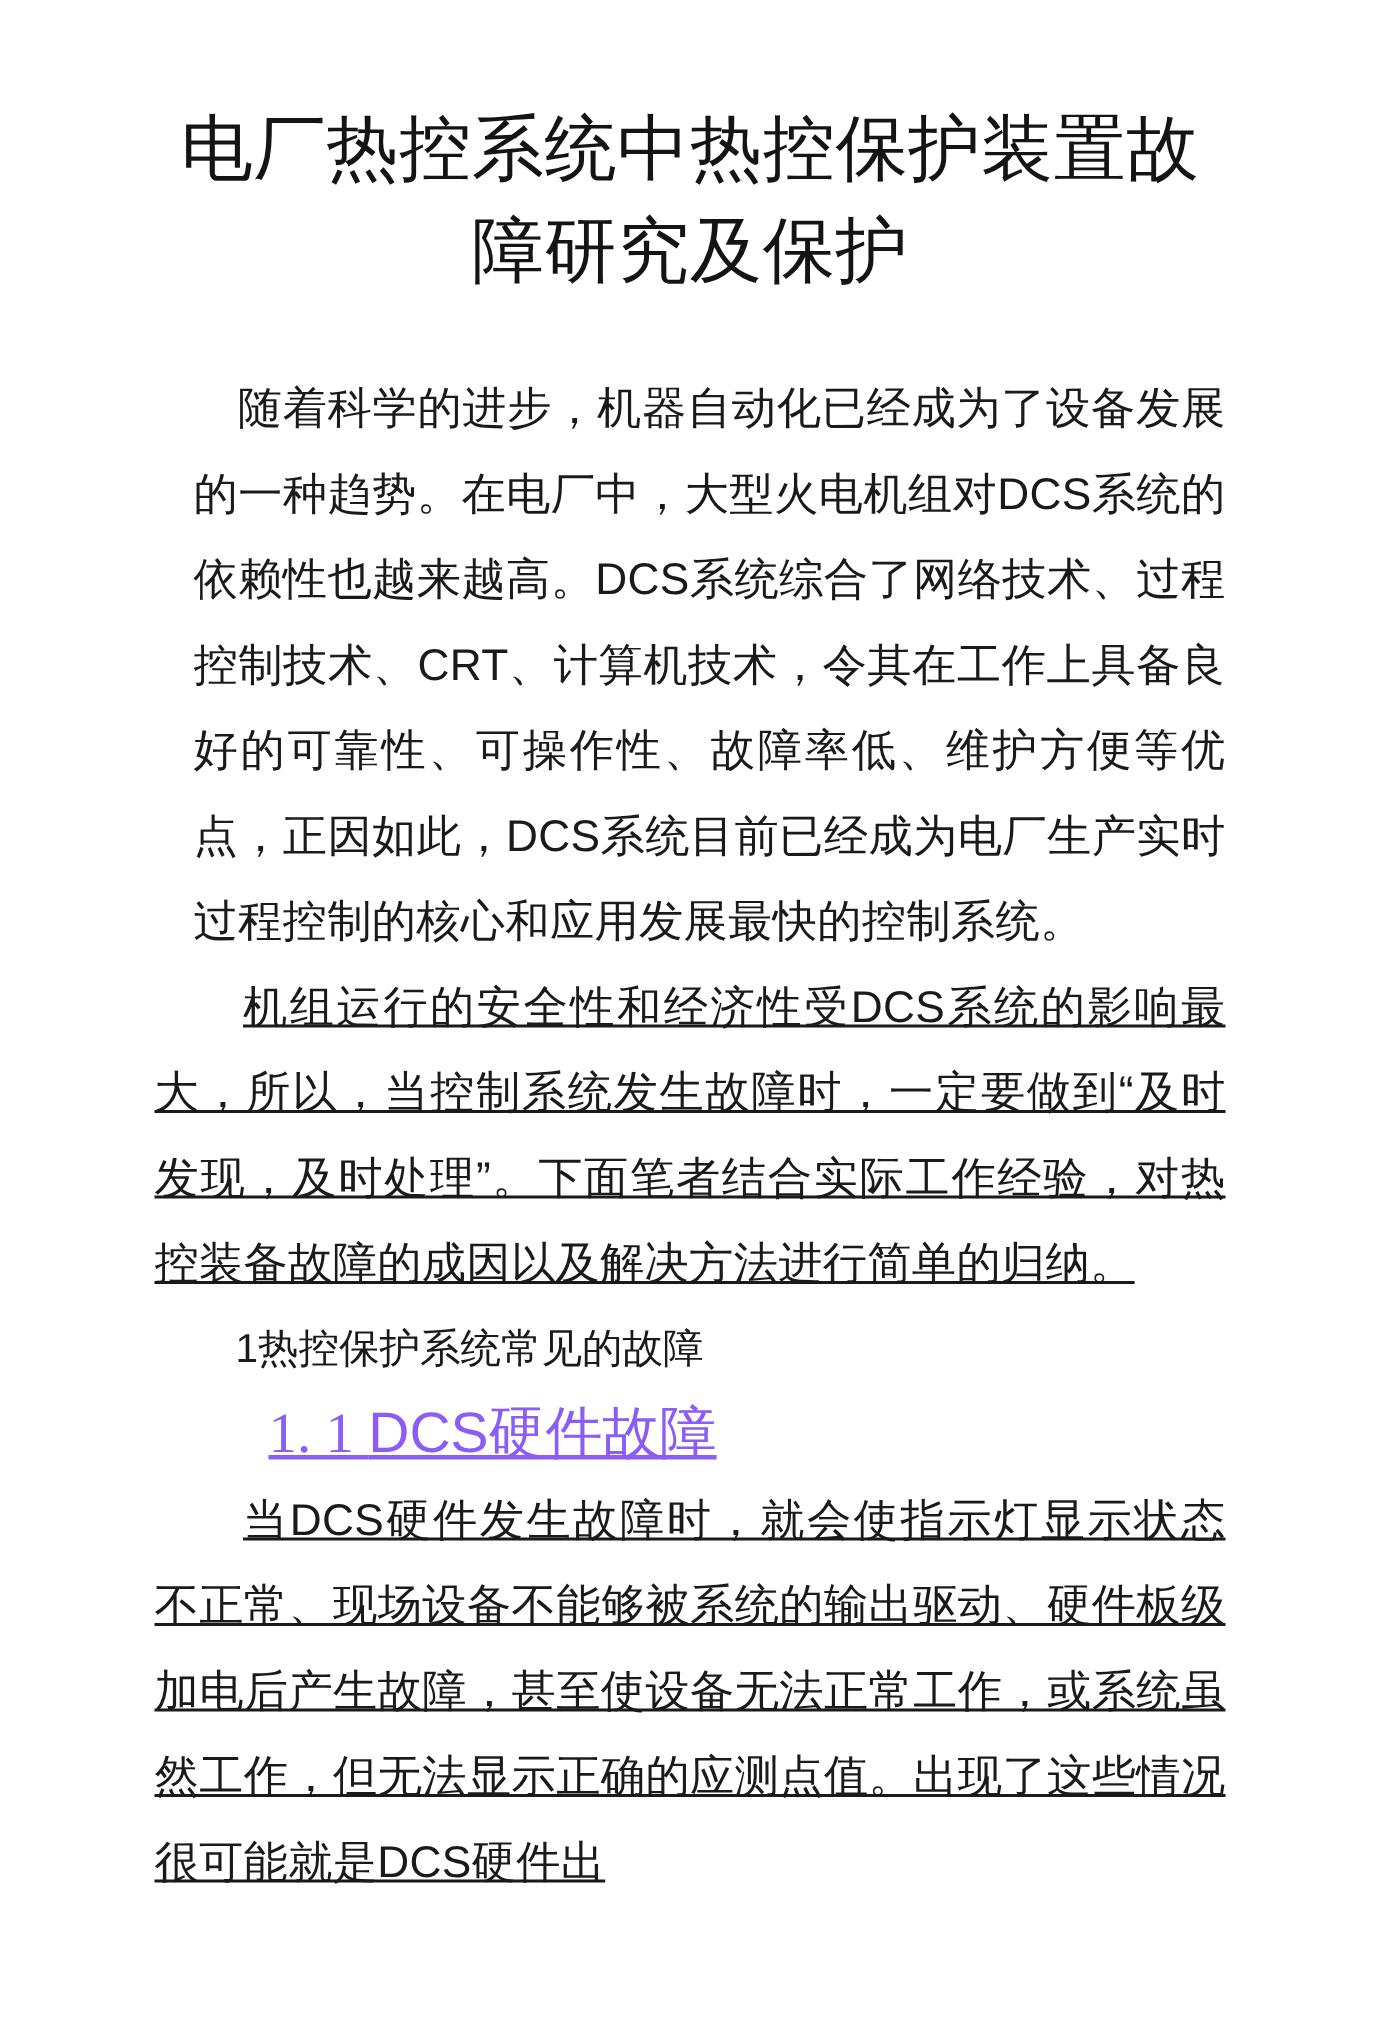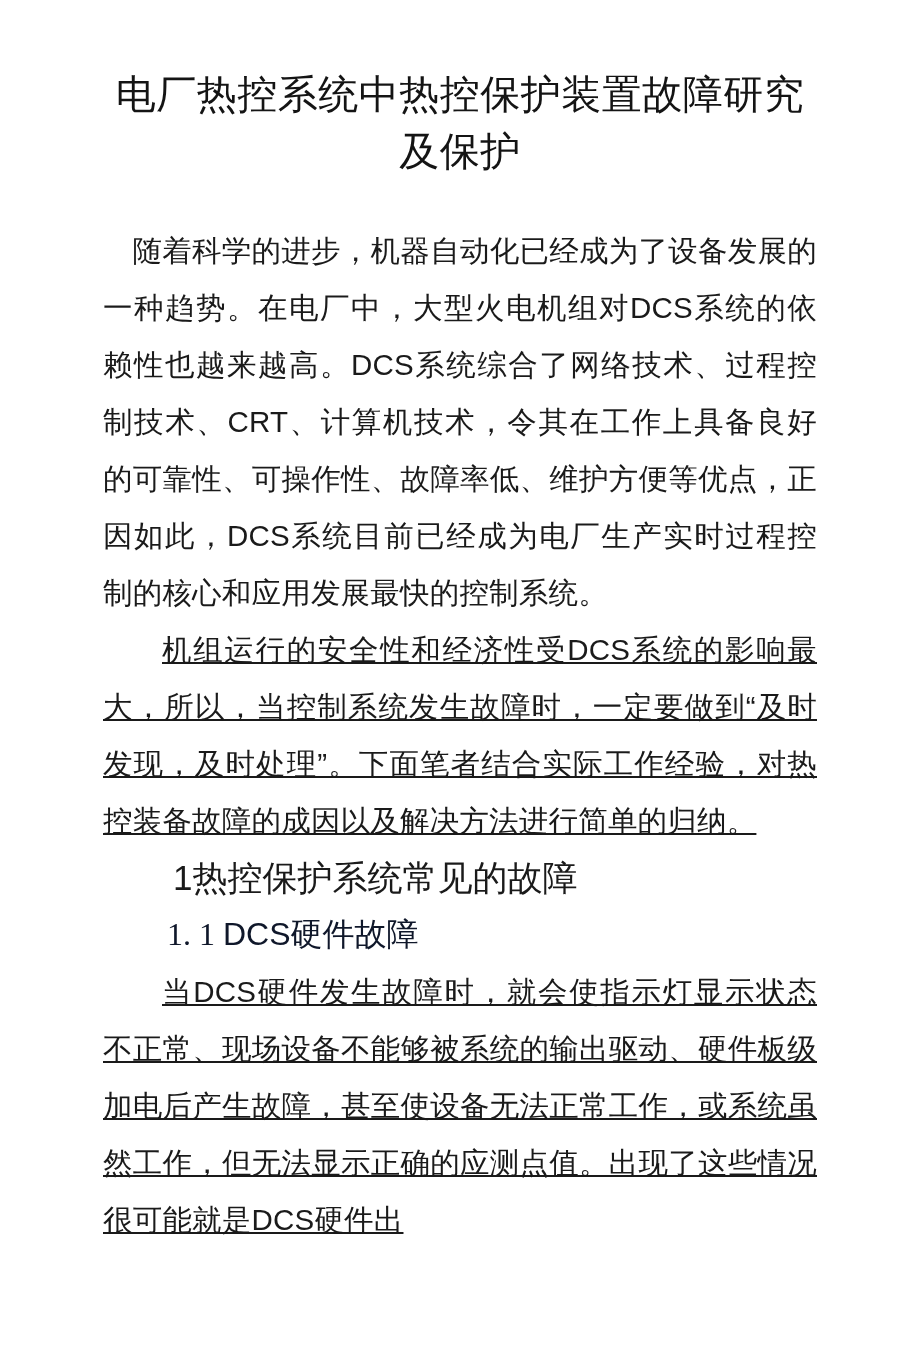--- a/index.html
+++ b/index.html
@@ -19,56 +19,57 @@
     width: 920px;
     height: 1361px;
     box-sizing: border-box;
     padding: 0 103px;
     background: #ffffff;
     overflow: hidden;
   }
   .doc-title {
     margin: 0;
     padding-top: 66px;
-    font-size: 40px;
+    font-size: 48px;
     font-weight: 400;
     line-height: 1.42;
     text-align: center;
     letter-spacing: 0.5px;
     color: #141414;
   }
   .body-block {
     margin-top: 42px;
   }
   p.para {
     margin: 0;
     font-size: 29.5px;
     line-height: 57px;
     text-align: justify;
     text-justify: inter-character;
     letter-spacing: 0.2px;
     color: #1a1a1a;
     word-break: break-all;
   }
-  p.indent-1 { text-indent: 1em; }
+  p.indent-1 { text-indent: 1em; margin-left: 26px; }
   p.indent-2 { text-indent: 2em; text-decoration: underline; }
   p.heading-num {
     margin: 0;
-    font-size: 35px;
+    font-size: 27px;
     line-height: 57px;
     text-indent: 2em;
     color: #1a1a1a;
   }
   p.heading-sub {
     margin: 0;
-    font-size: 32px;
+    font-size: 38px;
     line-height: 57px;
     text-indent: 2em;
-    color: #0f172a;
+    color: #8b5cf6;
     font-family: "Liberation Serif", "DejaVu Serif", serif;
+    text-decoration: underline;
   }
   p.heading-sub .cjk {
     font-family: "Liberation Sans", "DejaVu Sans", sans-serif;
   }
 </style>
 </head>
 <body>
 
 <div class="page">
 

